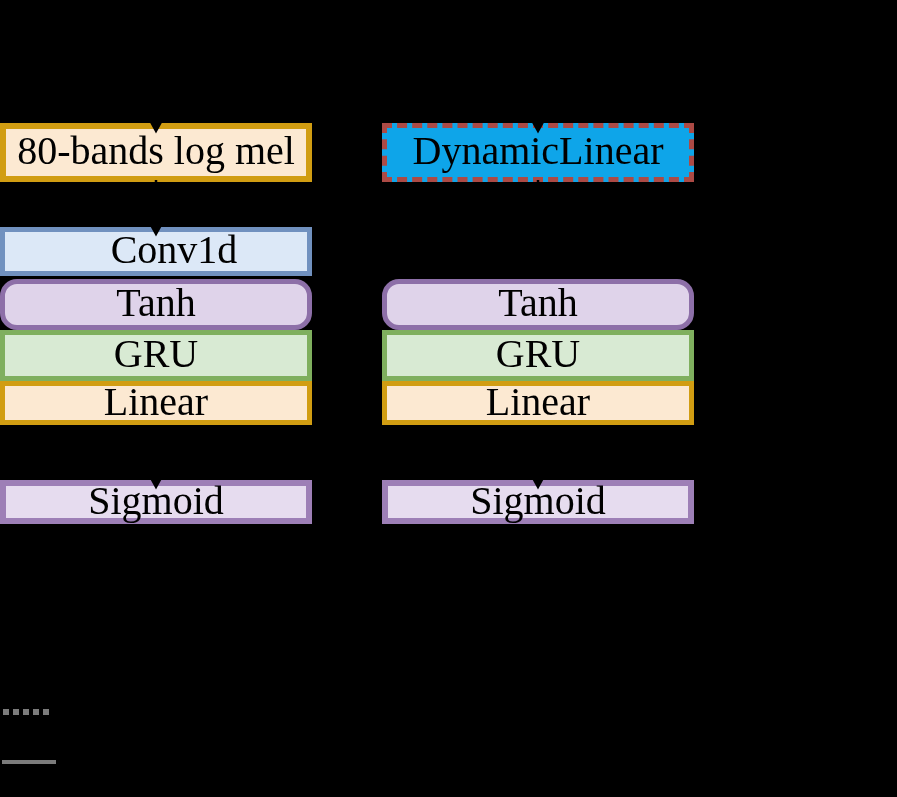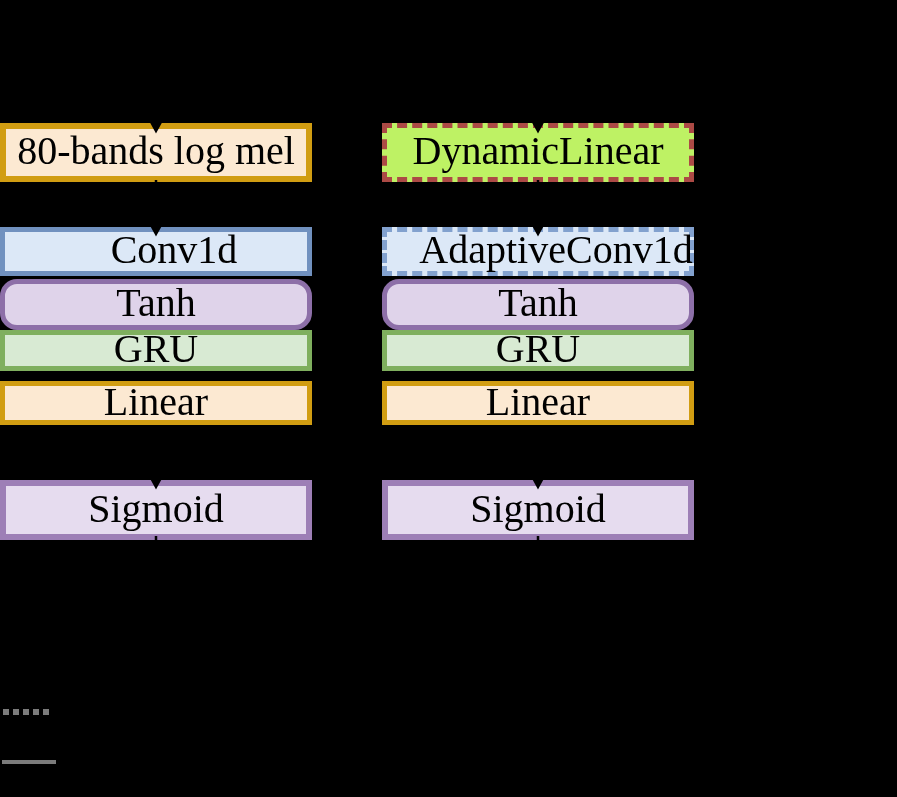--- a/index.html
+++ b/index.html
@@ -29,23 +29,23 @@
     line-height: 1;
     white-space: nowrap;
     padding-bottom: 3px;
   }
   .col-left  { left: 0px;   width: 312px; }
   .col-right { left: 382px; width: 312px; }
 
   .row-input   { top: 123px; height: 59px; border-width: 6px; }
   .row-layer1  { top: 227px; height: 49px; padding-left: 36px; }
   .row-layer2  { top: 279px; height: 51px; border-radius: 17px; }
-  .row-layer3  { top: 330px; height: 41px; }
+  .row-layer3  { top: 330px; height: 51px; }
   .row-layer4  { top: 381px; height: 44px; }
-  .row-output  { top: 480px; height: 60px; border-width: 6px; }
+  .row-output  { top: 480px; height: 44px; border-width: 6px; }
 
   .dashed { border-style: dashed; border-width: 5px; }
 
   .arrow-overlay {
     position: absolute; left: 0; top: 0;
     width: 897px; height: 797px;
     z-index: 5;
     pointer-events: none;
   }
 
@@ -86,27 +86,24 @@
   </div>
 
   <div class="box col-left row-layer4" style="background-color: rgb(252, 233, 210); border-color: rgb(209, 157, 18);">
     <span class="box-label">Linear</span>
   </div>
 
   <div class="box col-left row-output" style="background-color: rgb(230, 220, 239); border-color: rgb(157, 127, 182);">
     <span class="box-label">Sigmoid</span>
   </div>
 
-  <div class="box col-right row-input dashed" style="background-color: #bef264; border-color: rgb(172, 74, 69);">
+  <div class="box col-right row-input dashed" style="background-color: #0ea5e9; border-color: rgb(172, 74, 69);">
     <span class="box-label">DynamicLinear</span>
   </div>
 
-  <div class="box col-right row-layer1 dashed" style="background-color: rgb(220, 232, 247); border-color: rgb(130, 161, 206);">
-    <span class="box-label">AdaptiveConv1d</span>
-  </div>
 
   <div class="box col-right row-layer2" style="background-color: rgb(223, 211, 234); border-color: rgb(141, 111, 168);">
     <span class="box-label">Tanh</span>
   </div>
 
   <div class="box col-right row-layer3" style="background-color: rgb(216, 234, 211); border-color: rgb(127, 175, 94);">
     <span class="box-label">GRU</span>
   </div>
 
   <div class="box col-right row-layer4" style="background-color: rgb(252, 233, 210); border-color: rgb(209, 157, 18);">

